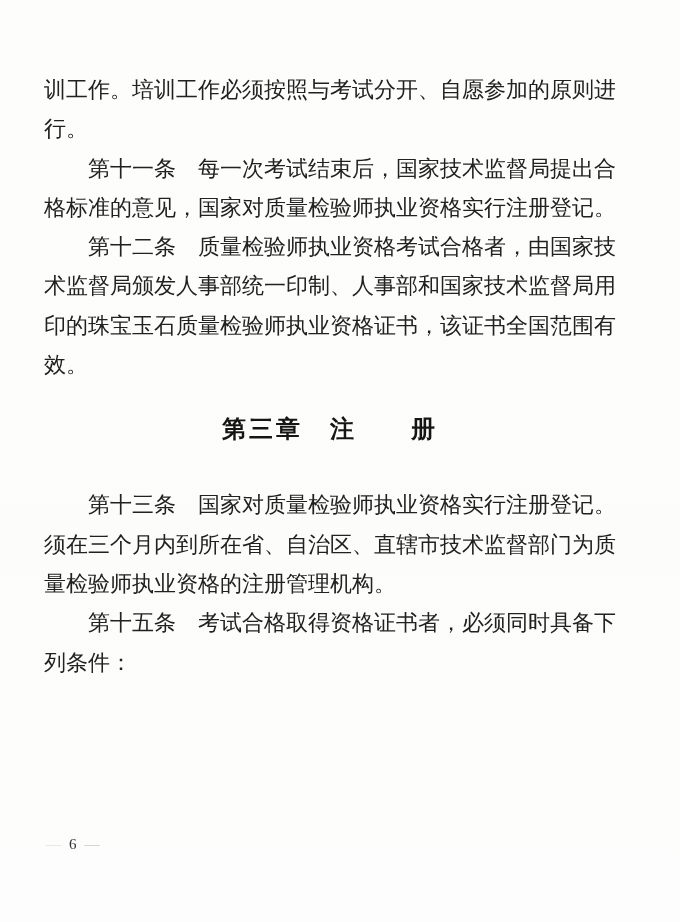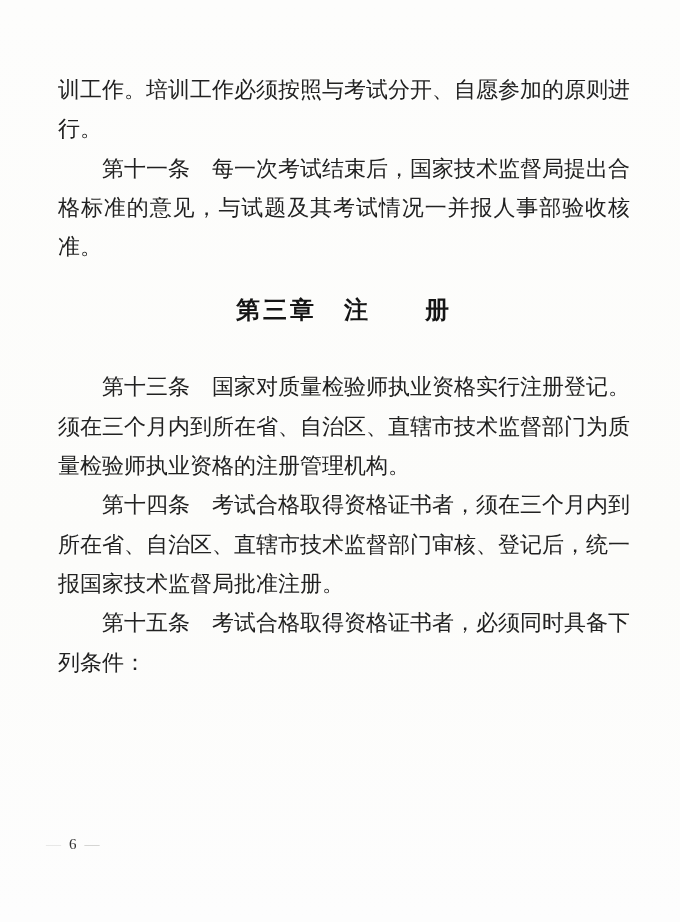--- a/index.html
+++ b/index.html
@@ -12,38 +12,38 @@
     width: 680px;
     height: 922px;
     margin: 0;
     background: linear-gradient(180deg, #fdfdfc 0%, #fcfcfa 60%, #fdfdfd 100%);
     overflow: hidden;
     font-family: "Liberation Serif", serif;
     color: #1f1f1f;
   }
   .doc-body {
     position: absolute;
-    left: 58px;
+    left: 44px;
     top: 70px;
     width: 572px;
   }
   .para {
     margin: 0;
     font-size: 22px;
     line-height: 39.3px;
     text-align: justify;
     letter-spacing: 0;
     color: #212121;
   }
   .para.indent {
     text-indent: 2em;
   }
   .chapter {
     margin: 30px 0 40px 0;
-    font-family: Liberation Mono, monospace;
+    font-family: Liberation Serif, serif;
     font-weight: bold;
     font-size: 24px;
     line-height: 31px;
     text-align: center;
     letter-spacing: 3px;
     color: #151515;
   }
   .page-number {
     position: absolute;
     left: 46px;
@@ -64,23 +64,23 @@
     color: #c8c8c5;
     margin-left: 8px;
   }
 </style>
 </head>
 <body>
 
 <div class="page">
   <div class="doc-body">
     <p class="para">训工作。培训工作必须按照与考试分开、自愿参加的原则进行。</p>
-    <p class="para indent">第十一条　每一次考试结束后，国家技术监督局提出合格标准的意见，与试题及其考试情况一并报人事部验收核准。</p>
+    <p class="para indent">第十一条　每一次考试结束后，国家技术监督局提出合格标准的意见，国家对质量检验师执业资格实行注册登记。</p>
+    <p class="para indent">第十二条　质量检验师执业资格考试合格者，由国家技术监督局颁发人事部统一印制、人事部和国家技术监督局用印的珠宝玉石质量检验师执业资格证书，该证书全国范围有效。</p>
     <h2 class="chapter">第三章　注　　册</h2>
     <p class="para indent">第十三条　国家对质量检验师执业资格实行注册登记。须在三个月内到所在省、自治区、直辖市技术监督部门为质量检验师执业资格的注册管理机构。</p>
-    <p class="para indent">第十四条　考试合格取得资格证书者，须在三个月内到所在省、自治区、直辖市技术监督部门审核、登记后，统一报国家技术监督局批准注册。</p>
     <p class="para indent">第十五条　考试合格取得资格证书者，必须同时具备下列条件：</p>
   </div>
 
   <div class="page-number">
     <span class="dash-left">—</span><span class="num">6</span><span class="dash-right">—</span>
   </div>
 </div>
 
 </body></html>

